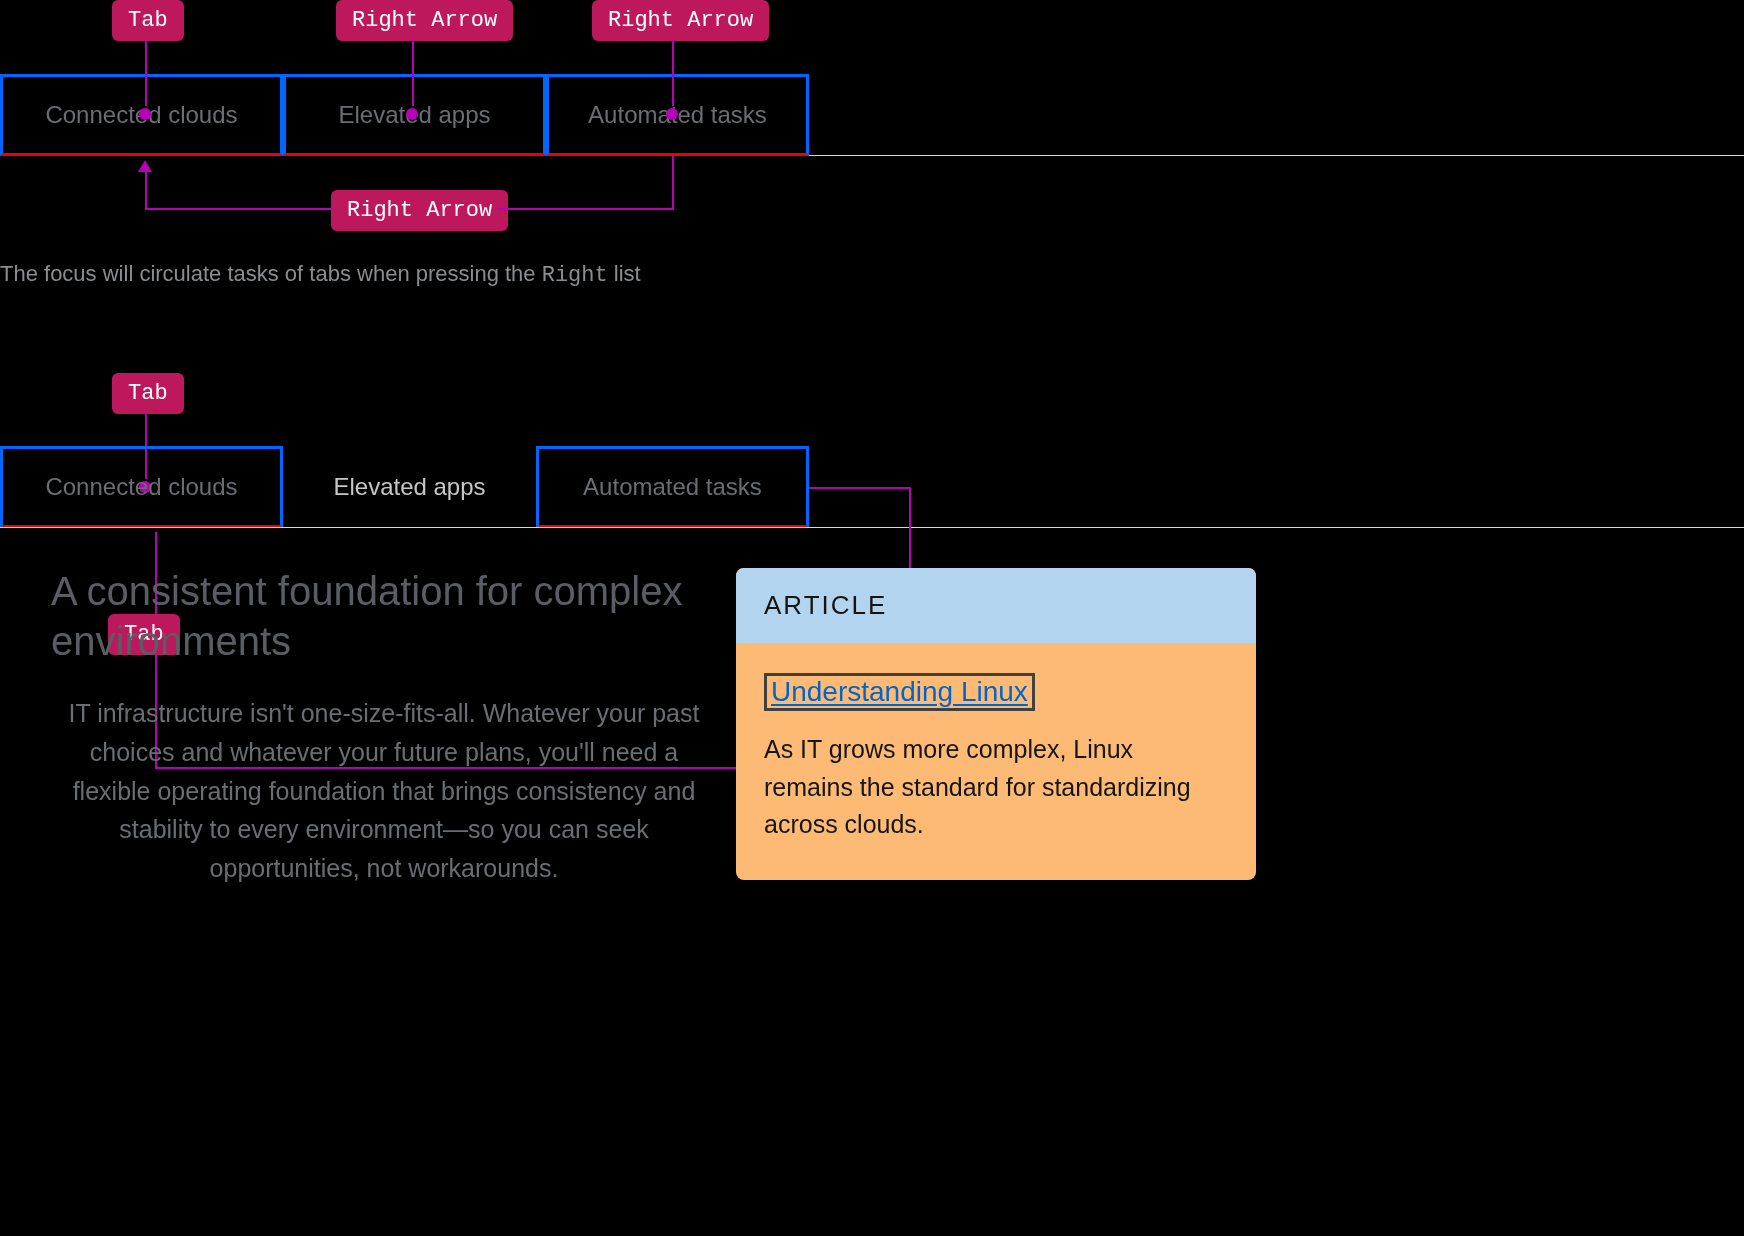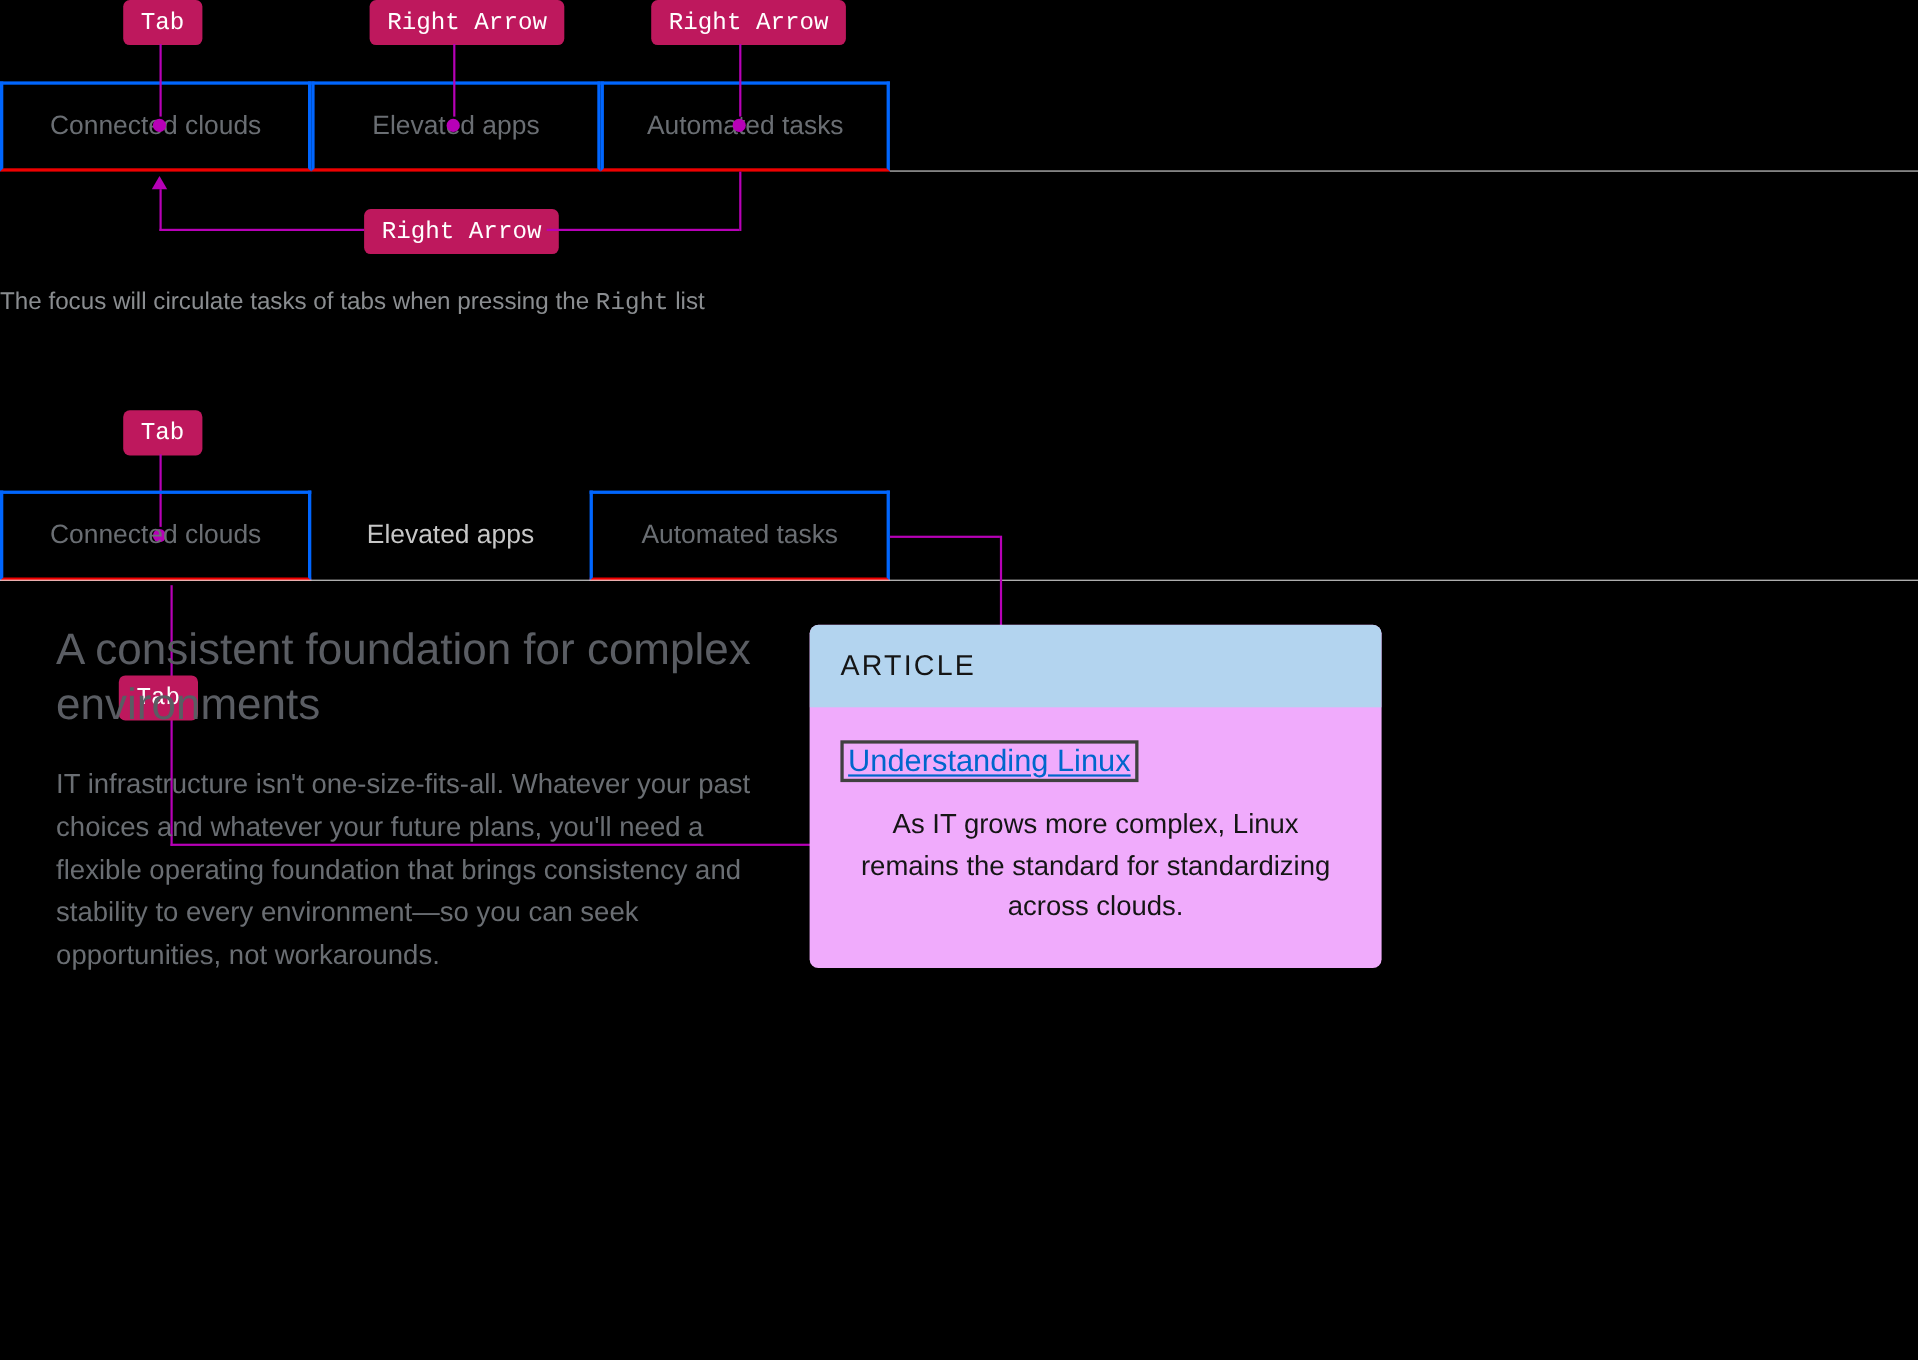--- a/index.html
+++ b/index.html
@@ -104,21 +104,21 @@
     position: absolute;
     font-size: 25px;
     color: #6a6e73;
     line-height: 1.55;
     max-width: 640px;
   }
 
   
   .card {
     position: absolute;
-    background: #f0abfc;
+    background: #fdba74;
     border-radius: 8px;
     overflow: hidden;
     width: 520px;
   }
   .card-header {
     background: #b3d4ef;
     color: #151515;
     font-size: 26px;
     letter-spacing: 2px;
     padding: 22px 28px;
@@ -133,21 +133,20 @@
     border: 3px solid #404040;
     padding: 0 4px;
     text-decoration: underline;
     text-underline-offset: 3px;
   }
   .card-desc {
     color: #151515;
     font-size: 25px;
     line-height: 1.5;
     margin-top: 20px;
-    text-align: center;
   }
 </style>
 </head>
 <body>
 
 <div class="stage">
 
   <div class="tabbox" style="left:0; top:74px; width:283px;">
     <span>Connected clouds</span>
   </div>
@@ -204,21 +203,21 @@
   <div class="label-box" style="left:879px; top:587px;">Tab</div>
   <div class="line line-v" style="left:909px; top:627px; height:96px;"></div>
   <div class="arrowhead down" style="left:909px; top:723px;"></div>
 
   <div class="line line-v" style="left:155px; top:532px; height:237px;"></div>
   <div class="label-box" style="left:108px; top:614px;">Tab</div>
   <div class="line line-h" style="left:155px; top:767px; width:596px;"></div>
   <div class="arrowhead right" style="left:751px; top:767px;"></div>
 
   <div class="heading" style="left:51px; top:566px;">A consistent foundation for complex environments</div>
-  <div class="bodytext" style="left:51px; top:694px;">IT infrastructure isn't one-size-fits-all. Whatever your past choices and whatever your future plans, you'll need a flexible operating foundation that brings consistency and stability to every environment—so you can seek opportunities, not workarounds.</div>
+  <div class="bodytext" style="left:64px; top:694px;text-align:center;">IT infrastructure isn't one-size-fits-all. Whatever your past choices and whatever your future plans, you'll need a flexible operating foundation that brings consistency and stability to every environment—so you can seek opportunities, not workarounds.</div>
 
   <div class="card" style="left:736px; top:568px;">
     <div class="card-header">ARTICLE</div>
     <div class="card-body">
       <a class="card-link" href="#">Understanding Linux</a>
       <div class="card-desc">As IT grows more complex, Linux remains the standard for standardizing across clouds.</div>
     </div>
   </div>
 
 </div>

